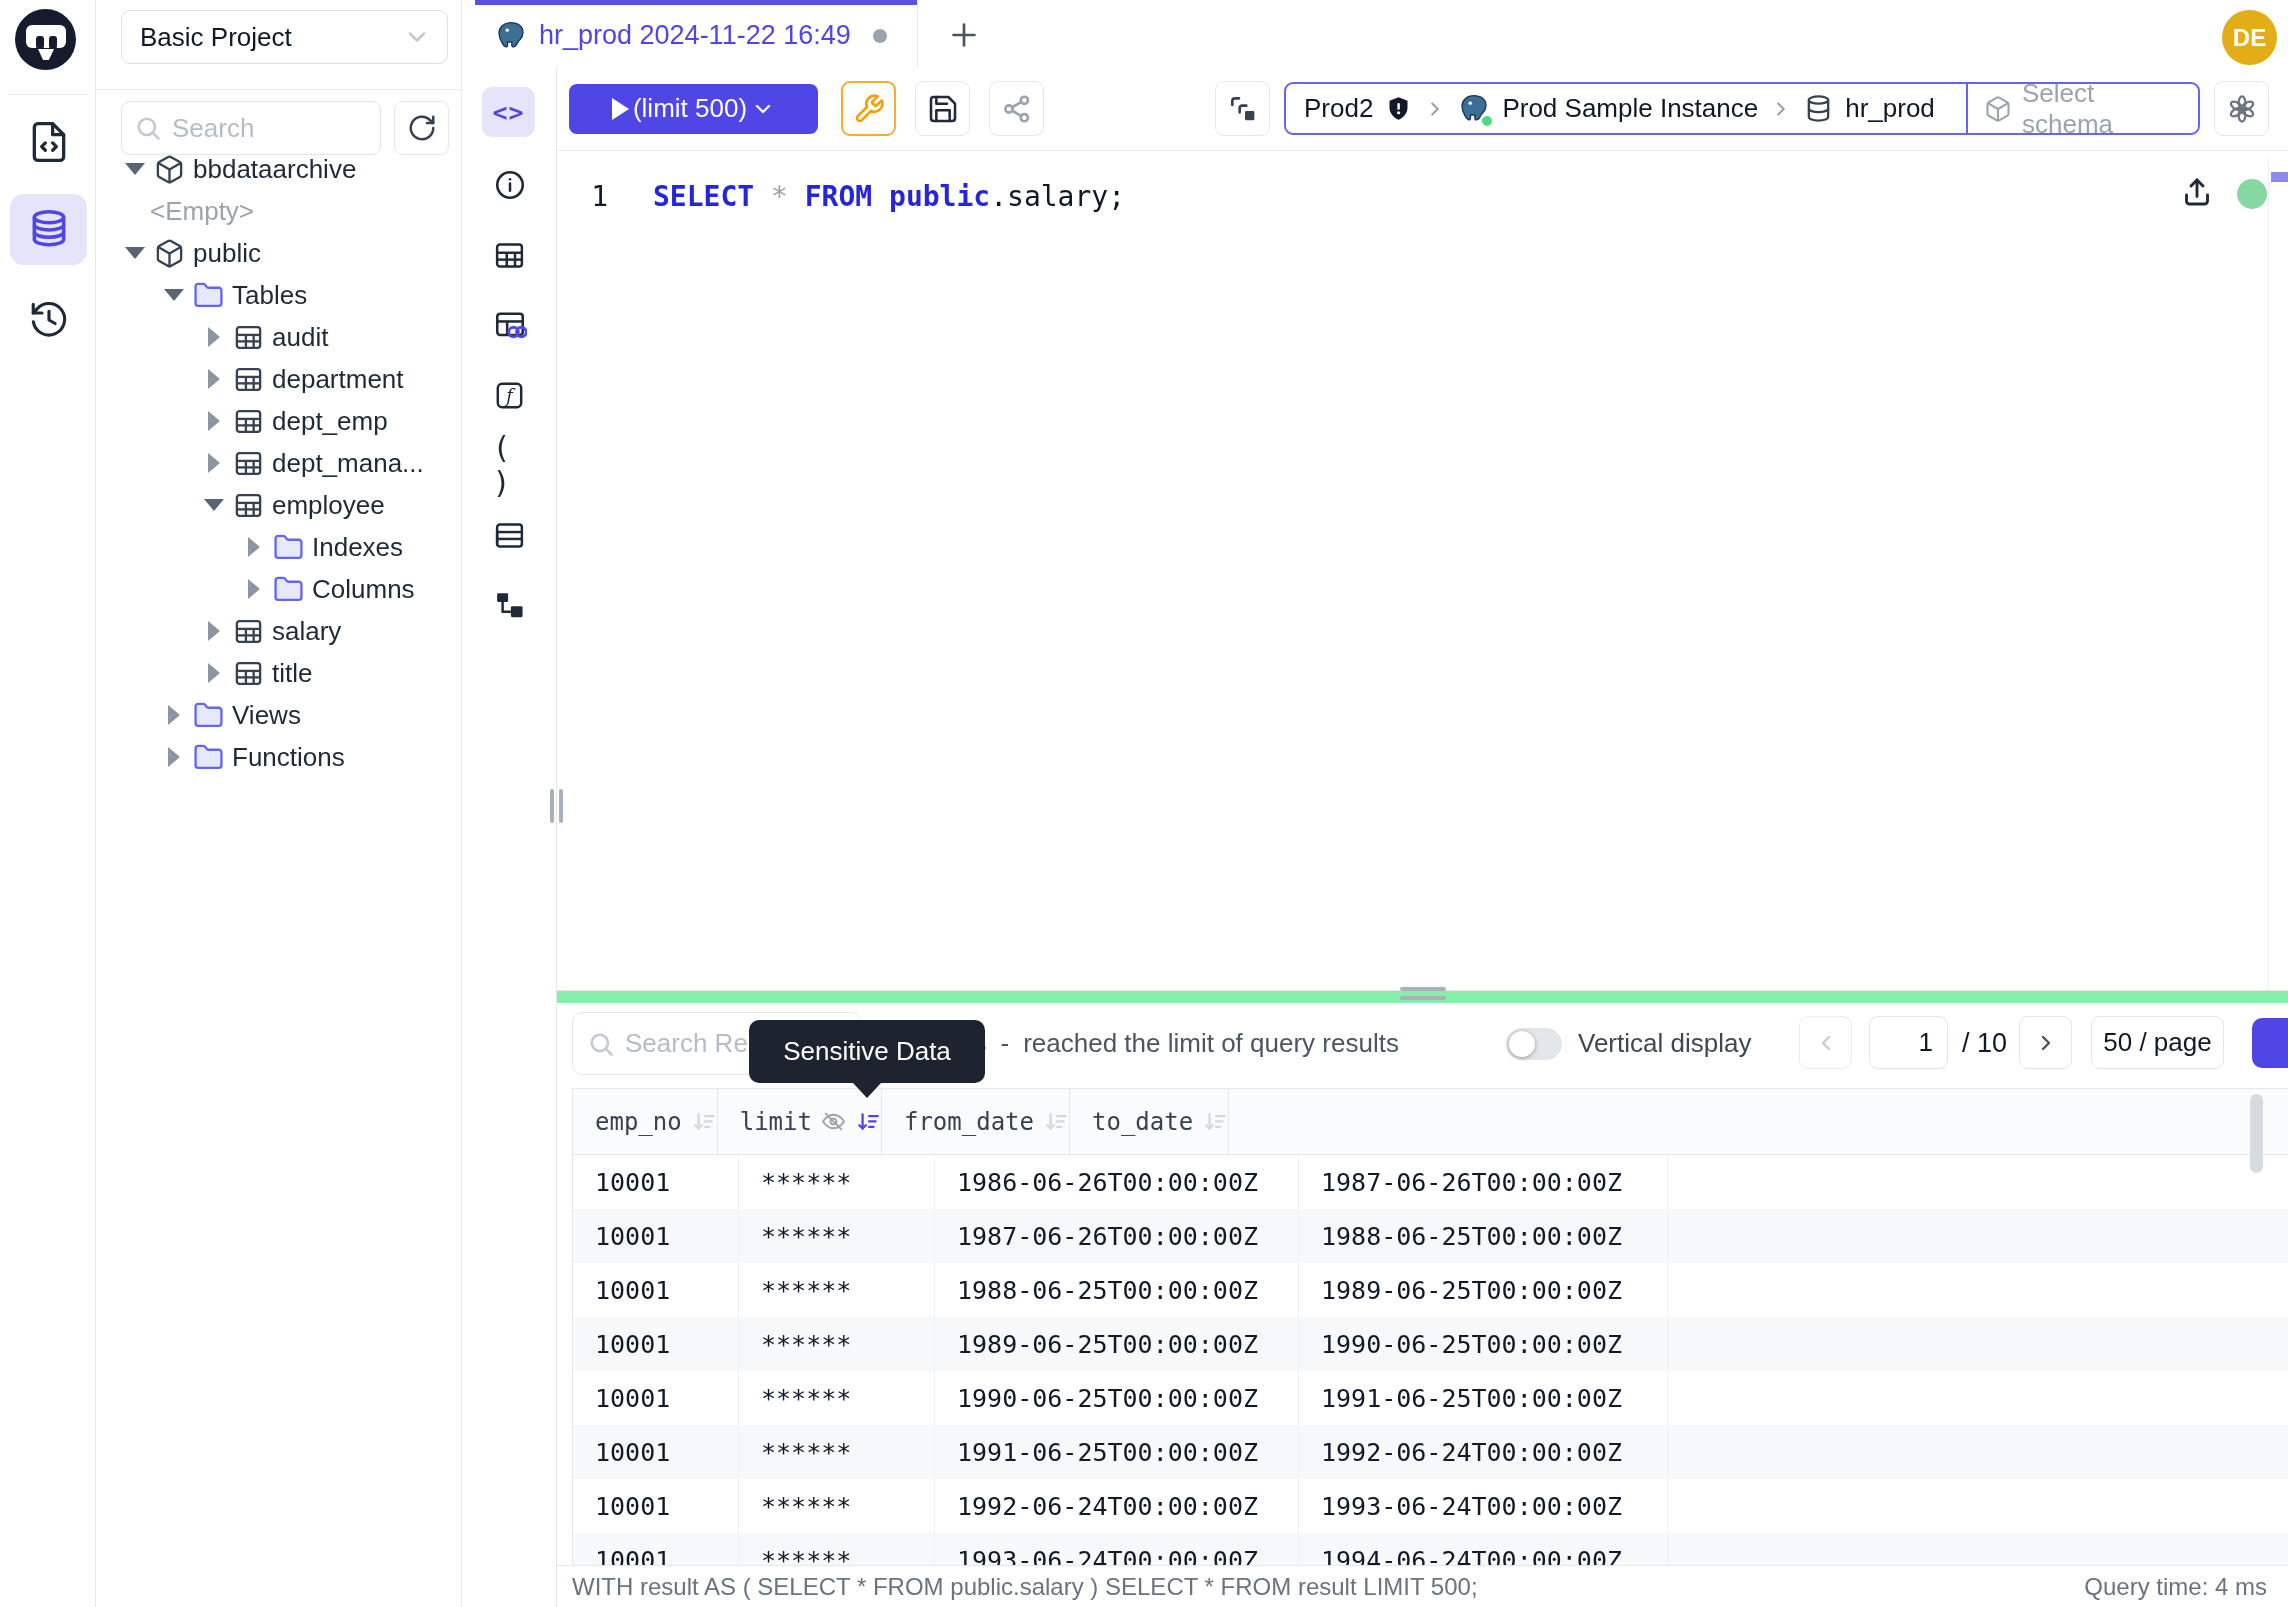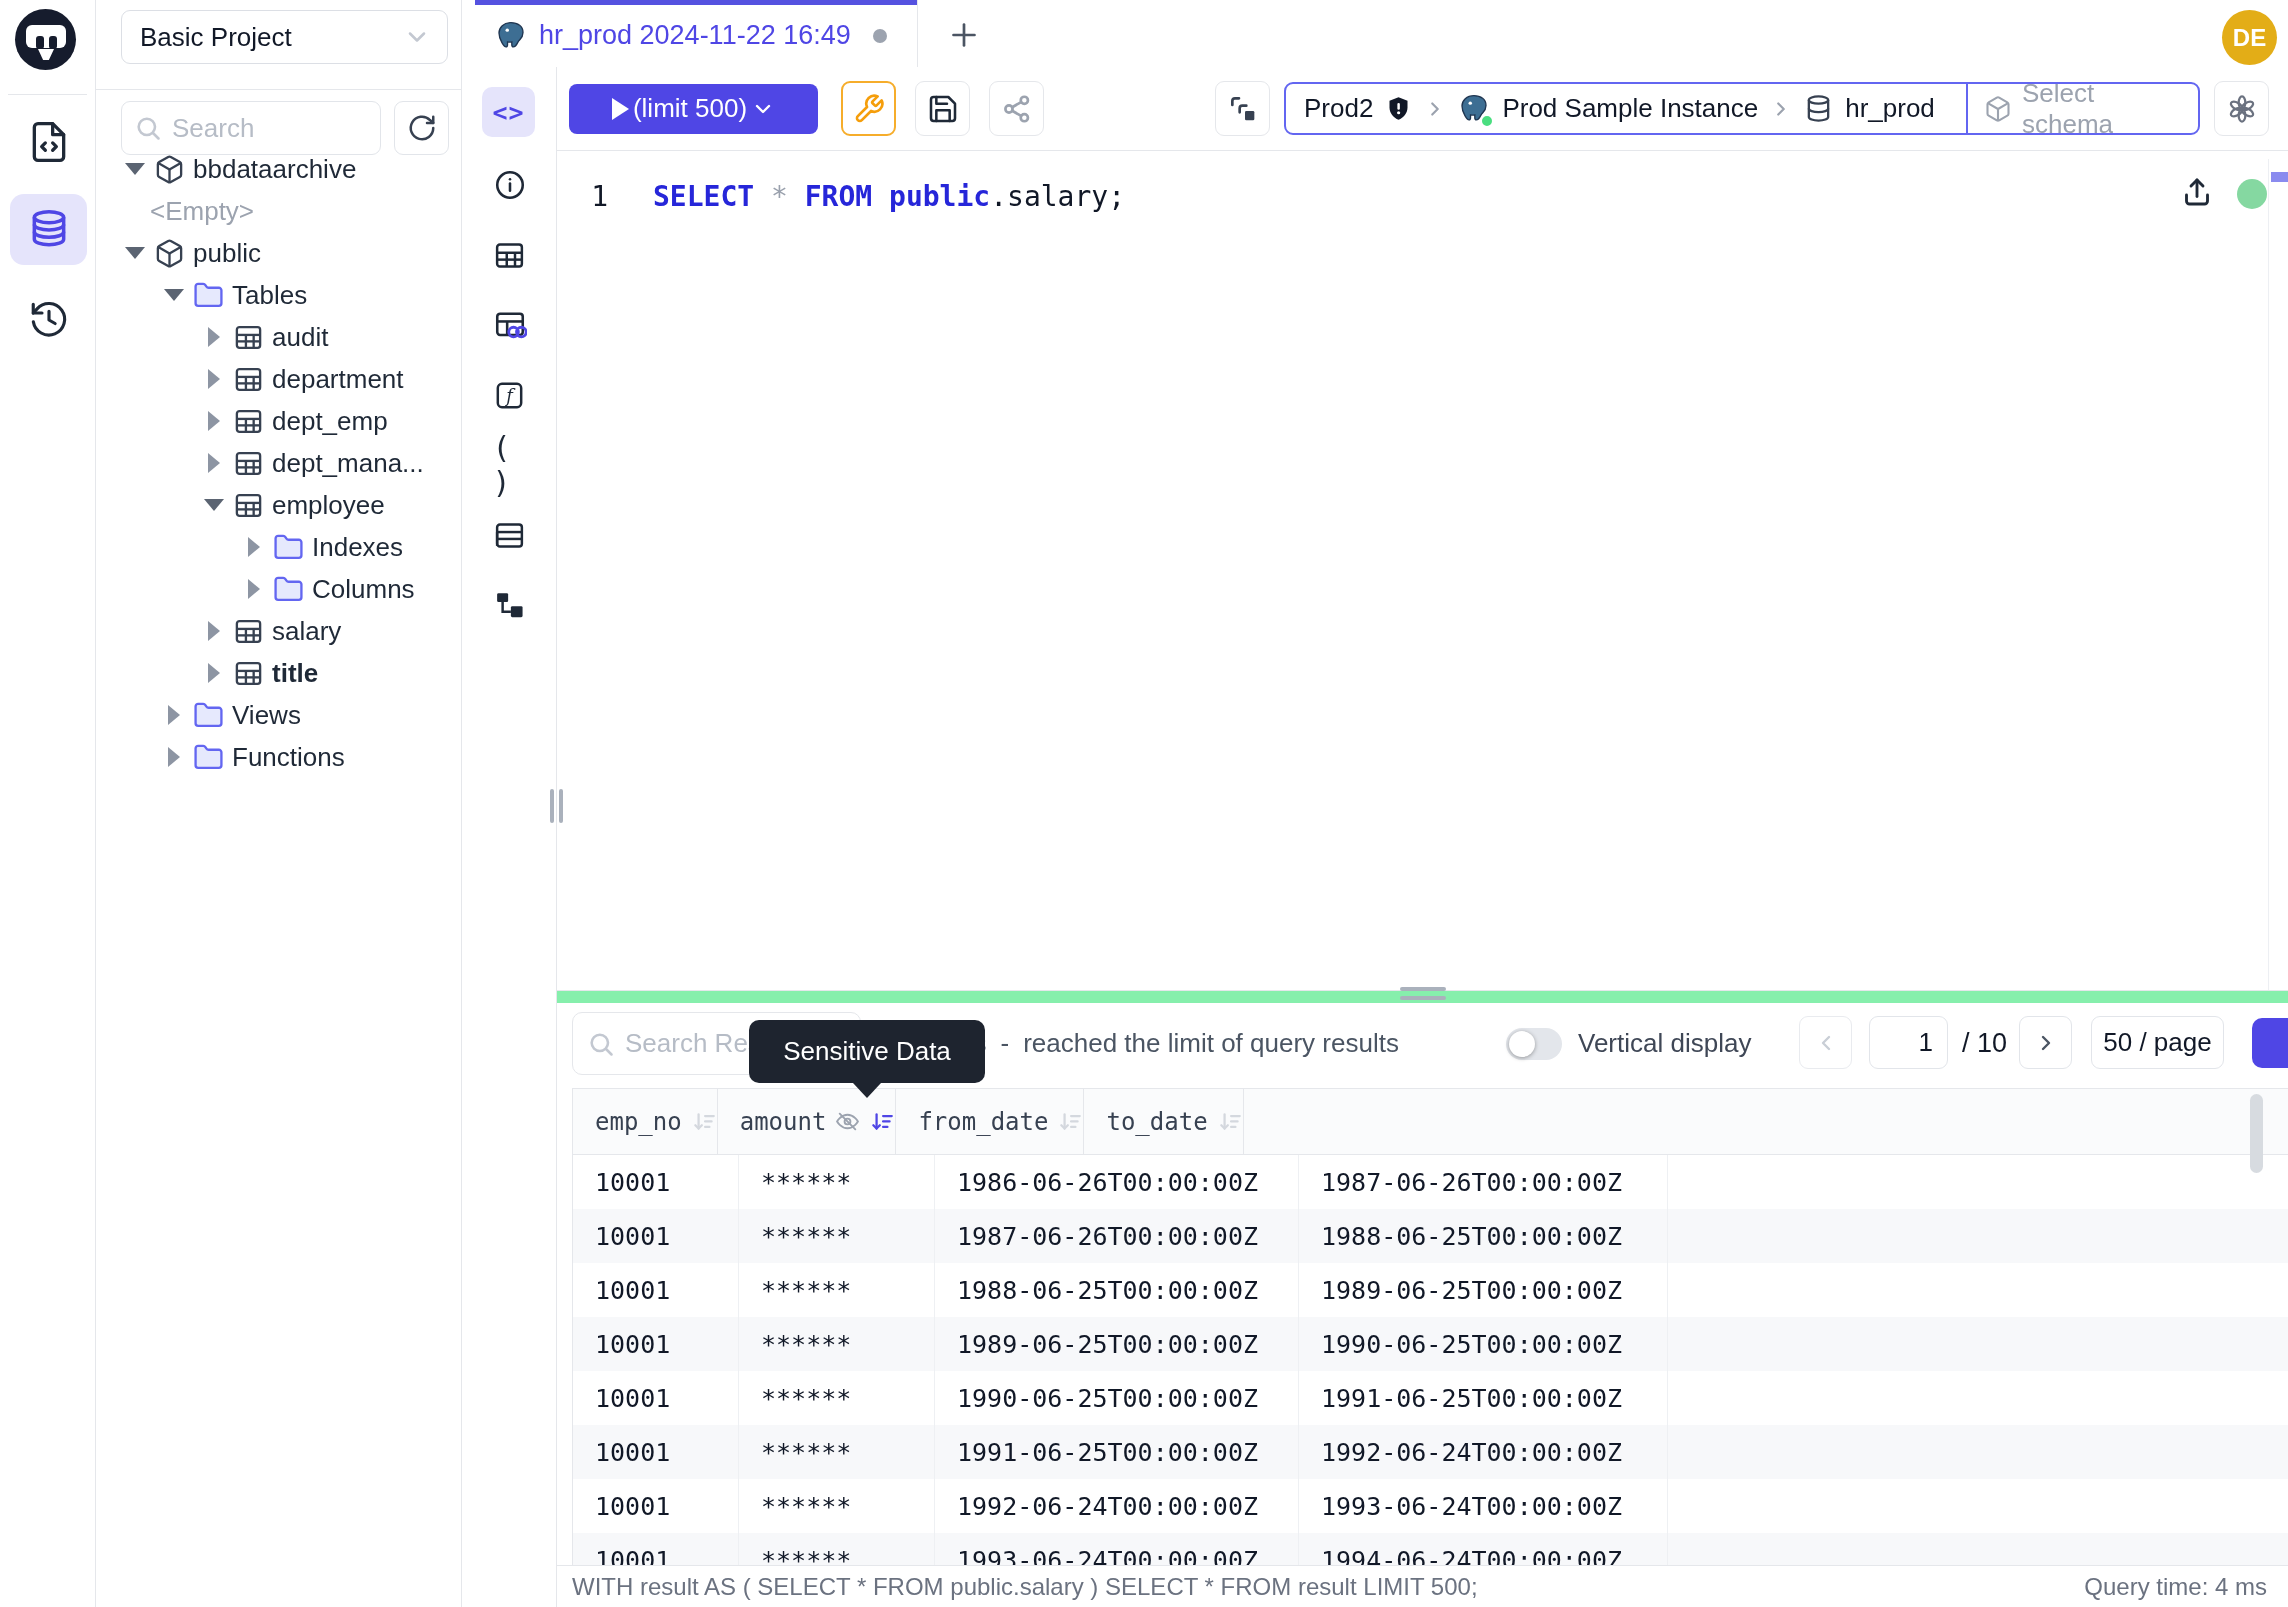--- a/index.html
+++ b/index.html
@@ -362,21 +362,21 @@
             <rect x="3" y="4" width="18" height="16" rx="2"></rect>
             <path d="M3 10h18"></path>
             <path d="M3 15h18"></path>
             <path d="M10 10v10"></path>
             <path d="M16 10v10"></path>
           </svg>
         </span>
         <span class="tlabel">salary</span>
       </div>
 
-      <div class="tree-item" style="padding-left: 103px; font-weight: bold;">
+      <div class="tree-item" style="padding-left: 103px;">
 
         <span class="caret caret-right"></span>
 
         <span class="ticon">
           <svg width="31" height="31" viewBox="0 0 24 24" fill="none" stroke="#374151" stroke-width="1.8">
             <rect x="3" y="4" width="18" height="16" rx="2"></rect>
             <path d="M3 10h18"></path>
             <path d="M3 15h18"></path>
             <path d="M10 10v10"></path>
             <path d="M16 10v10"></path>
@@ -676,21 +676,21 @@
                 <svg class="sort-icon" width="26" height="26" viewBox="0 0 24 24" fill="none" stroke="currentColor" stroke-width="2.1" stroke-linecap="round">
                   <path d="M7 5v13"></path>
                   <path d="m4 15 3 3 3-3"></path>
                   <path d="M13 6.5h8"></path>
                   <path d="M13 11.5h6"></path>
                   <path d="M13 16.5h4"></path>
                 </svg>
               </div>
             
               <div class="th">
-                <span>amount</span>
+                <span>limit</span>
                 <span>
                   <svg width="25" height="25" viewBox="0 0 24 24" fill="none" stroke="#9ca3af" stroke-width="1.8" stroke-linecap="round">
                     <path d="M2 12s3.5-6.5 10-6.5S22 12 22 12s-3.5 6.5-10 6.5S2 12 2 12z"></path>
                     <circle cx="12" cy="12" r="2.8"></circle>
                     <line x1="4.5" y1="4.5" x2="19.5" y2="19.5"></line>
                   </svg>
                 </span>
                 <svg class="sort-icon sorted" width="26" height="26" viewBox="0 0 24 24" fill="none" stroke="currentColor" stroke-width="2.1" stroke-linecap="round">
                   <path d="M7 5v13"></path>
                   <path d="m4 15 3 3 3-3"></path>

